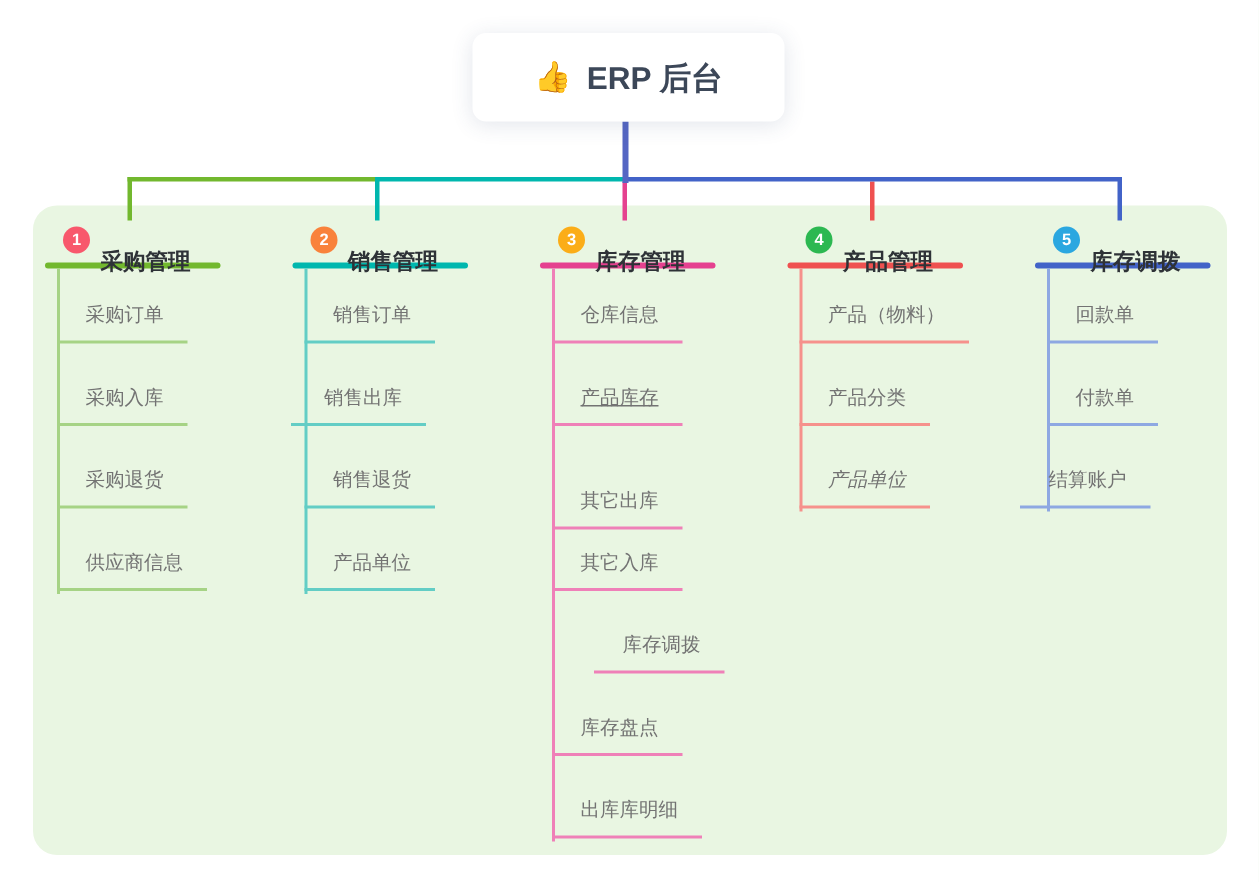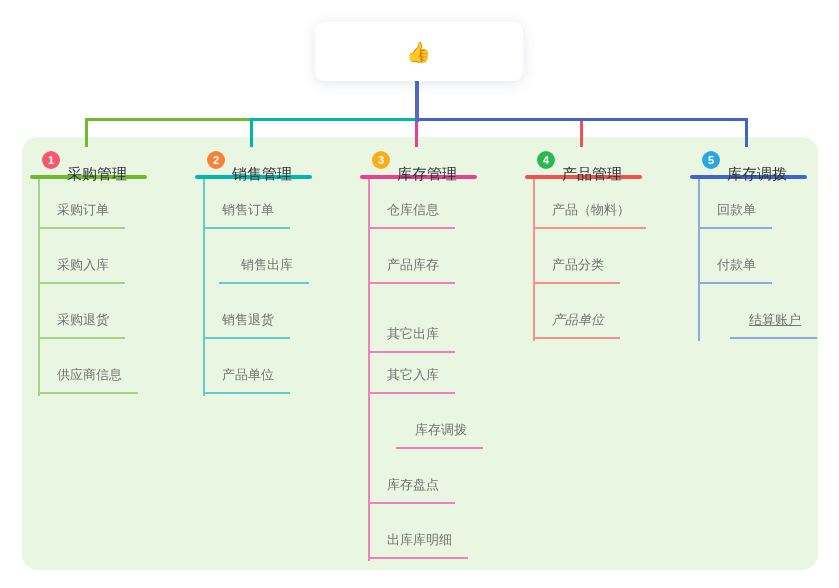--- a/index.html
+++ b/index.html
@@ -20,38 +20,39 @@
            background:#5566c3; z-index:2; }
 
   .hseg  { position:absolute; top:118px; height:3px; z-index:1; }
   .vdrop { position:absolute; width:3px; z-index:1; }
 
   .branch-header { position:absolute; height:26px; display:flex; align-items:center;
                    z-index:2; cursor:default; }
   .badge { width:18px; height:18px; margin-left:12px; border-radius:50%;
            color:#ffffff; font-size:11px; font-weight:700; flex:0 0 auto;
            display:flex; align-items:center; justify-content:center; }
-  .branch-title { margin-left:7px; font-size:15px; font-weight:400; color:#2e3237;
+  .branch-title { margin-left:7px; font-size:15px; font-weight:700; color:#2e3237;
                   white-space:nowrap;margin-top:28px; }
   .underline { position:absolute; top:175px; width:117px; height:4px;
                border-radius:2px; z-index:1; }
   .vline { position:absolute; top:179px; width:2px; z-index:1; }
 
   .child { position:absolute; font-size:13px; line-height:20px; color:#737373;
            padding:0 16px 7px 19px; border-bottom:2px solid; white-space:nowrap;
            z-index:2; cursor:default; }
 </style>
 </head>
 <body>
 
 <div class="page">
   <div class="panel"></div>
 
   <div class="root-node">
     <span class="emoji">👍</span>
+    <span>ERP 后台</span>
   </div>
 
   <div class="trunk"></div>
 
   <div id="tree">
       <div class="hseg" style="left: 85px; width: 167px; background: rgb(114, 184, 46);"></div>
       <div class="vdrop" style="left: 85px; top: 118px; height: 29px; background: rgb(114, 184, 46);"></div>
       <div class="branch-header" style="left: 30px; top: 147px; width: 117px;">
         <span class="badge" style="background: rgb(248, 88, 108);">1</span>
         <span class="branch-title">采购管理</span>
@@ -64,32 +65,32 @@
       <div class="child" style="left: 38px; top: 365px; border-bottom-color: rgb(166, 211, 133); text-align: center;">供应商信息</div>
       <div class="hseg" style="left: 250px; width: 167px; background: rgb(0, 183, 174);"></div>
       <div class="vdrop" style="left: 250px; top: 118px; height: 29px; background: rgb(0, 183, 174);"></div>
       <div class="branch-header" style="left: 195px; top: 147px; width: 117px;">
         <span class="badge" style="background: rgb(249, 130, 59);">2</span>
         <span class="branch-title">销售管理</span>
       </div>
       <div class="underline" style="left: 195px; background: rgb(0, 183, 174);"></div>
       <div class="vline" style="left: 203px; height: 217px; background: rgb(99, 205, 197);"></div>
       <div class="child" style="left: 203px; top: 200px; border-bottom-color: rgb(99, 205, 197);">销售订单</div>
-      <div class="child" style="left: 219px; top: 255px; border-bottom-color: rgb(99, 205, 197); padding-left: 22px;">销售出库</div>
+      <div class="child" style="left: 194px; top: 255px; border-bottom-color: rgb(99, 205, 197); padding-left: 22px;">销售出库</div>
       <div class="child" style="left: 203px; top: 310px; border-bottom-color: rgb(99, 205, 197);">销售退货</div>
       <div class="child" style="left: 203px; top: 365px; border-bottom-color: rgb(99, 205, 197);">产品单位</div>
       <div class="vdrop" style="left: 415px; top: 121px; height: 26px; background: rgb(229, 65, 143);"></div>
       <div class="branch-header" style="left: 360px; top: 147px; width: 117px;">
         <span class="badge" style="background: rgb(251, 173, 24);">3</span>
         <span class="branch-title">库存管理</span>
       </div>
       <div class="underline" style="left: 360px; background: rgb(229, 65, 143);"></div>
       <div class="vline" style="left: 368px; height: 382px; background: rgb(239, 128, 184);"></div>
       <div class="child" style="left: 368px; top: 200px; border-bottom-color: rgb(239, 128, 184);">仓库信息</div>
-      <div class="child" style="left: 368px; top: 255px; border-bottom-color: rgb(239, 128, 184);">产品库存</div>
+      <div class="child" style="left: 368px; top: 255px; border-bottom-color: rgb(239, 128, 184); text-decoration: underline;">产品库存</div>
       <div class="child" style="left: 368px; top: 324px; border-bottom-color: rgb(239, 128, 184); text-align: center;">其它出库</div>
       <div class="child" style="left: 368px; top: 365px; border-bottom-color: rgb(239, 128, 184);">其它入库</div>
       <div class="child" style="left: 368px; top: 420px; border-bottom-color: rgb(239, 128, 184); margin-left: 28px;">库存调拨</div>
       <div class="child" style="left: 368px; top: 475px; border-bottom-color: rgb(239, 128, 184);">库存盘点</div>
       <div class="child" style="left: 368px; top: 530px; border-bottom-color: rgb(239, 128, 184);">出库库明细</div>
       <div class="vdrop" style="left: 580px; top: 121px; height: 26px; background: rgb(239, 81, 80);"></div>
       <div class="branch-header" style="left: 525px; top: 147px; width: 117px;">
         <span class="badge" style="background: rgb(44, 184, 81);">4</span>
         <span class="branch-title">产品管理</span>
       </div>
@@ -101,15 +102,15 @@
       <div class="hseg" style="left: 417px; width: 331px; background: rgb(66, 99, 200);"></div>
       <div class="vdrop" style="left: 745px; top: 118px; height: 29px; background: rgb(66, 99, 200);"></div>
       <div class="branch-header" style="left: 690px; top: 147px; width: 117px;">
         <span class="badge" style="background: rgb(43, 167, 224);">5</span>
         <span class="branch-title">库存调拨</span>
       </div>
       <div class="underline" style="left: 690px; background: rgb(66, 99, 200);"></div>
       <div class="vline" style="left: 698px; height: 162px; background: rgb(142, 168, 226);"></div>
       <div class="child" style="left: 698px; top: 200px; border-bottom-color: rgb(142, 168, 226);">回款单</div>
       <div class="child" style="left: 698px; top: 255px; border-bottom-color: rgb(142, 168, 226);">付款单</div>
-      <div class="child" style="left: 730px; top: 310px; border-bottom-color: rgb(142, 168, 226); text-decoration: underline;">结算账户</div>
+      <div class="child" style="left: 680px; top: 310px; border-bottom-color: rgb(142, 168, 226);">结算账户</div>
     </div>
 </div>
 
 </body></html>

